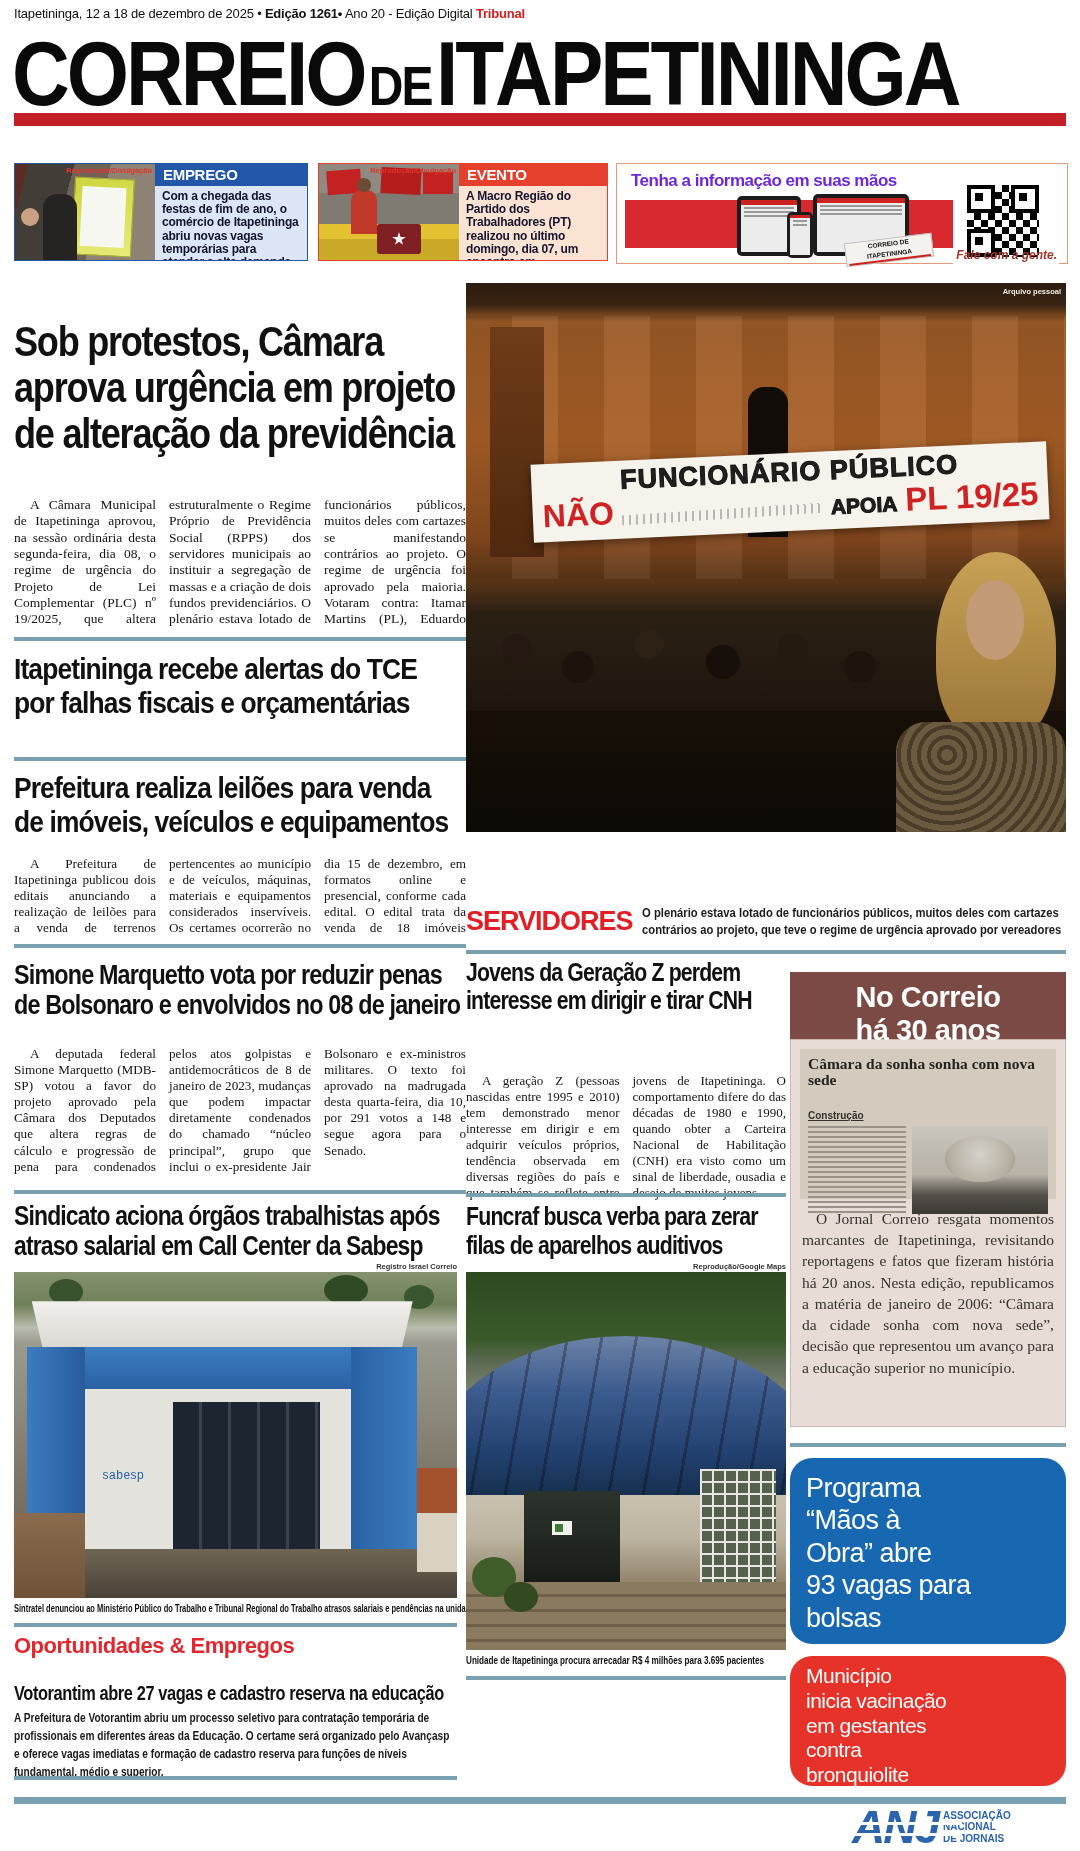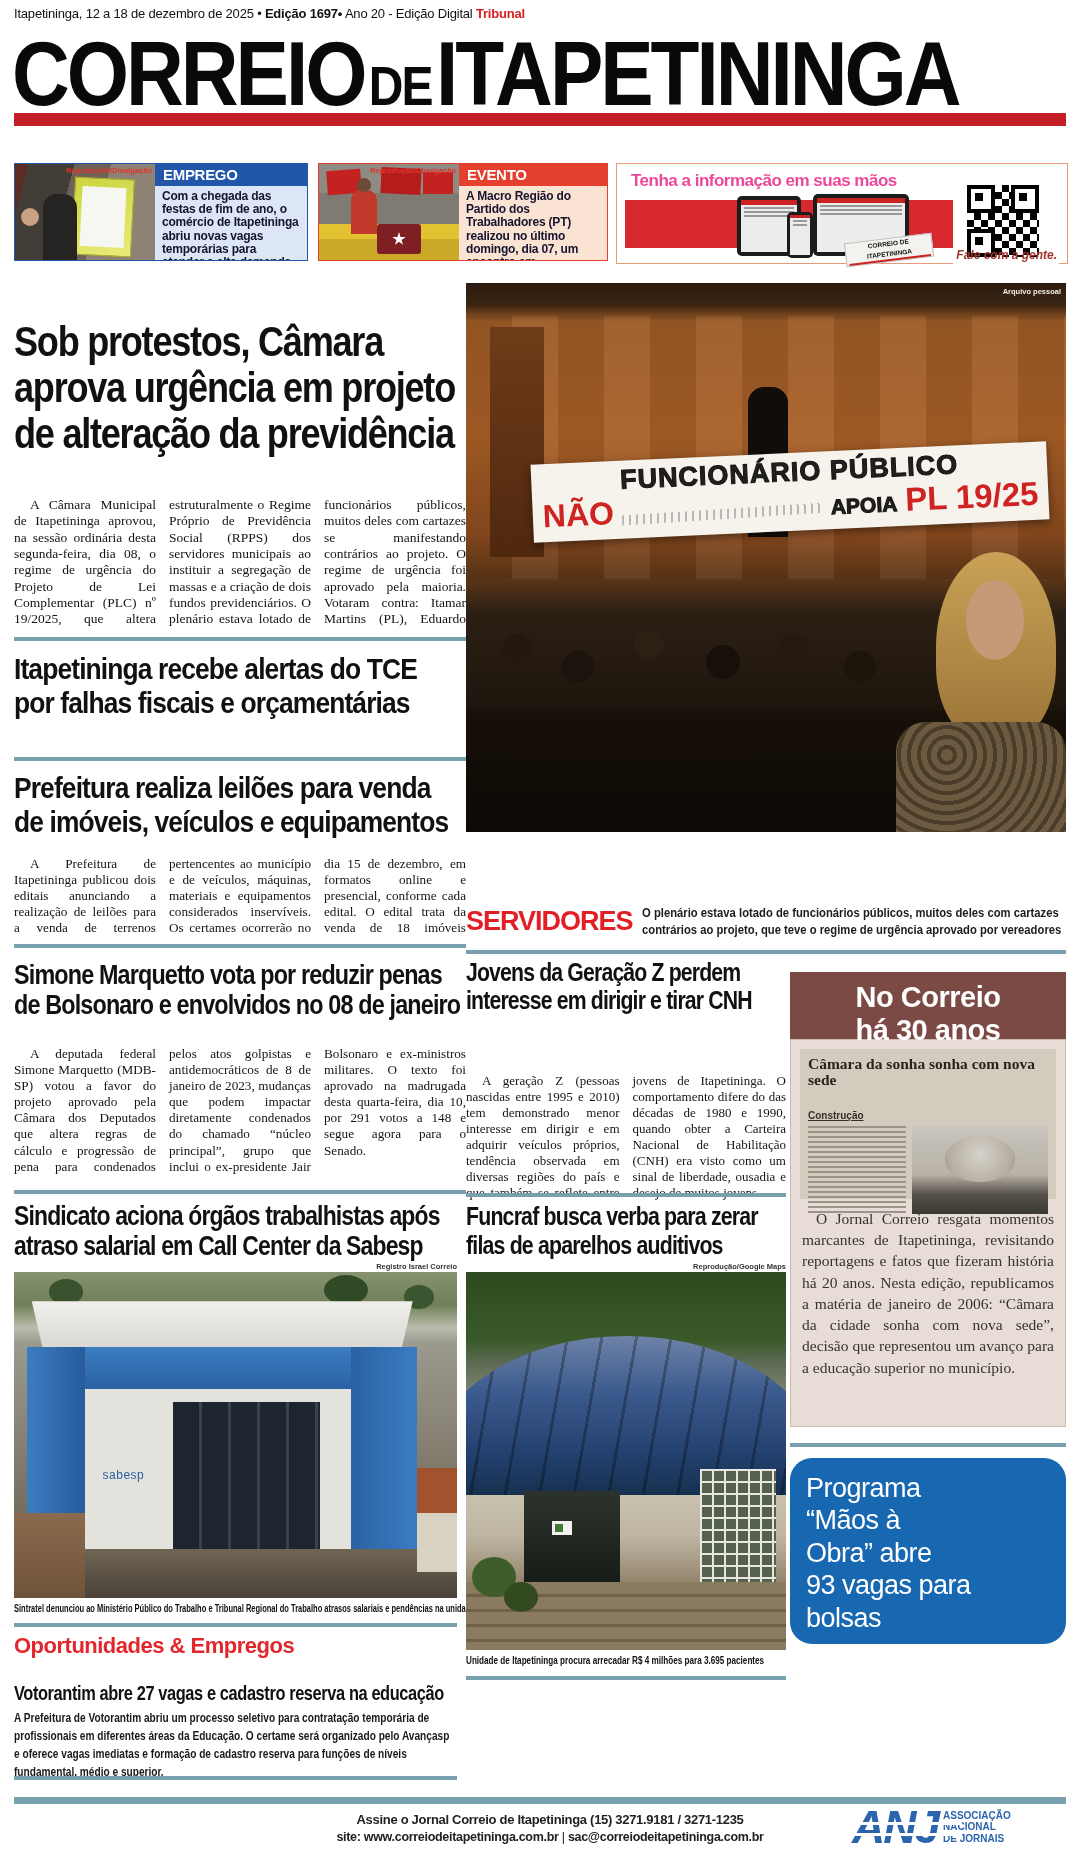--- a/index.html
+++ b/index.html
@@ -64,21 +64,21 @@
   .dev .ln{height:2px;background:#999;margin:2px 3px;}
   .npaper{position:absolute;background:#f4f2ee;border:1px solid #bbb;transform:rotate(-7deg);
      font-weight:bold;color:#111;text-align:center;overflow:hidden;}
 </style>
 </head>
 <body>
 
 <div class="page">
 
   <div class="abs" style="left:14px;top:6px;font-size:13px;color:#111;letter-spacing:-0.2px;">
-    <span>Itapetininga, 12 a 18 de dezembro de 2025 • </span><span style="font-weight:bold">Edição 1697•</span><span> Ano 20 - Edição Digital </span><span style="font-weight:bold;color:#d6201f">Tribunal</span>
+    <span>Itapetininga, 12 a 18 de dezembro de 2025 • </span><span style="font-weight:bold">Edição 1261•</span><span> Ano 20 - Edição Digital </span><span style="font-weight:bold;color:#d6201f">Tribunal</span>
   </div>
 
   <div class="abs sq" style="left:12px;top:22px;transform:scale(1.0,1.14);white-space:nowrap;">
     <span style="font-weight:bold;font-size:80px;letter-spacing:-3px;color:#090909;">CORREIO</span>
     <span style="font-weight:bold;font-size:48px;letter-spacing:-2px;color:#090909;">DE</span>
     <span style="font-weight:bold;font-size:80px;letter-spacing:-3px;color:#090909;">ITAPETININGA</span>
   </div>
 
   <div class="abs" style="left:14px;top:113px;width:1052px;height:13px;background:#c21f26;"></div>
 
@@ -109,21 +109,21 @@
       </div>
       <div class="abs credit" style="right:3px;top:2px;color:#e2352b;">Reprodução/Divulgação</div>
     </div>
     <div class="ct">
       <div class="hd" style="background:#e5402e;">EVENTO</div>
       <div class="tx">A Macro Região do Partido dos Trabalhadores (PT) realizou no último domingo, dia 07, um encontro em Itapetininga para discutir ações partidárias.</div>
     </div>
   </div>
 
   <div class="abs" style="left:616px;top:163px;width:450px;height:99px;background:#fff;border:1px solid #e89a78;">
-    <div class="abs" style="left:14px;top:7px;font-size:17px;font-weight:bold;color:#ec4899;letter-spacing:-0.5px;">Tenha a informação em suas mãos</div>
+    <div class="abs" style="left:14px;top:7px;font-size:17px;font-weight:bold;color:#6d28d9;letter-spacing:-0.5px;">Tenha a informação em suas mãos</div>
     <div class="abs" style="left:8px;top:36px;width:434px;height:48px;background:#d7282f;"></div>
 
     <div class="dev" style="left:120px;top:32px;width:64px;height:60px;">
         <div class="scr">
           <div class="bar"></div>
           <div class="ln"></div>
           <div class="ln"></div>
           <div class="ln"></div>
         </div>
       </div>
@@ -240,20 +240,25 @@
   </div>
 
   <div class="abs divider" style="left:790px;top:1443px;width:276px;"></div>
 
   <div class="abs promo-box prel" style="left:790px;top:1458px;width:276px;height:186px;background:#1767b1;font-size:27px;line-height:1.2;padding:14px 0 0 16px;">Programa
 “Mãos à
 Obra” abre
 93 vagas para
 bolsas</div>
 
+  <div class="abs promo-box prel" style="left:790px;top:1656px;width:276px;height:130px;background:#e63228;font-size:21px;line-height:1.18;padding:8px 0 0 16px;">Município
+inicia vacinação
+em gestantes
+contra
+bronquiolite</div>
 
   <div class="abs divider" style="left:14px;top:1190px;width:452px;"></div>
   <div class="abs sq hl prel" style="left:14px;top:1202px;width:532px;transform:scaleX(.85);font-size:27px;line-height:1.1;">Sindicato aciona órgãos trabalhistas após
 atraso salarial em Call Center da Sabesp</div>
   <div class="abs credit" style="left:300px;top:1262px;width:157px;text-align:right;color:#333;">Registro Israel Correio</div>
 
   <div class="abs photo-sabesp" style="left:14px;top:1272px;width:443px;height:326px;">
     <div class="abs head" style="left:8%;top:2%;width:34px;height:26px;background:#39512c;"></div>
     <div class="abs head" style="left:70%;top:1%;width:44px;height:30px;background:#2f4a25;"></div>
     <div class="abs head" style="left:88%;top:4%;width:30px;height:24px;background:#3a5630;"></div>
@@ -290,26 +295,20 @@
     </div>
     <div class="abs" style="right:3%;top:52%;width:24%;height:44%;background:repeating-linear-gradient(90deg,#e8e6e0 0 2px,transparent 2px 12px),repeating-linear-gradient(180deg,#e8e6e0 0 2px,transparent 2px 12px),#55604d;"></div>
     <div class="abs" style="left:0;bottom:0;width:100%;height:18%;background:repeating-linear-gradient(180deg,#8a7a60 0 12px,#6f6049 12px 15px);"></div>
     <div class="abs head" style="left:2%;bottom:14%;width:44px;height:40px;background:#3f5c2b;"></div>
     <div class="abs head" style="left:12%;bottom:10%;width:34px;height:30px;background:#33491f;"></div>
   </div>
   <div class="abs sq" style="left:466px;top:1654px;width:432px;transform:scaleX(.74);font-size:11px;font-weight:bold;color:#111;white-space:nowrap;">Unidade de Itapetininga procura arrecadar  R$ 4 milhões para 3.695 pacientes</div>
   <div class="abs divider" style="left:466px;top:1676px;width:320px;"></div>
 
   <div class="abs" style="left:14px;top:1797px;width:1052px;height:7px;background:#78a0ae;"></div>
-  <div class="abs" style="left:310px;top:1812px;width:480px;text-align:center;color:#222;">
-    <div style="font-size:13px;font-weight:bold;letter-spacing:-0.3px;">Assine o Jornal Correio de Itapetininga (15) 3271.9181 / 3271-1235</div>
-    <div style="font-size:12.5px;margin-top:3px;letter-spacing:-0.3px;">
-      <span style="font-weight:bold;">site: </span><span style="font-weight:bold;">www.correiodeitapetininga.com.br</span><span> | </span><span style="font-weight:bold;">sac@correiodeitapetininga.com.br</span>
-    </div>
-  </div>
   <div class="abs" style="left:852px;top:1800px;display:flex;align-items:center;gap:5px;">
     <div style="position:relative;">
       <span style="font-size:46px;font-weight:bold;font-style:italic;color:#2b64ad;letter-spacing:-2px;">ANJ</span>
       <div class="abs" style="left:0;top:14px;width:110px;height:30px;background:repeating-linear-gradient(180deg,transparent 0 8px,#ffffff 8px 11px);pointer-events:none;"></div>
     </div>
     <div class="prel" style="font-size:10px;font-weight:bold;color:#2b64ad;line-height:1.15;">ASSOCIAÇÃO
 NACIONAL
 DE JORNAIS</div>
   </div>
 

